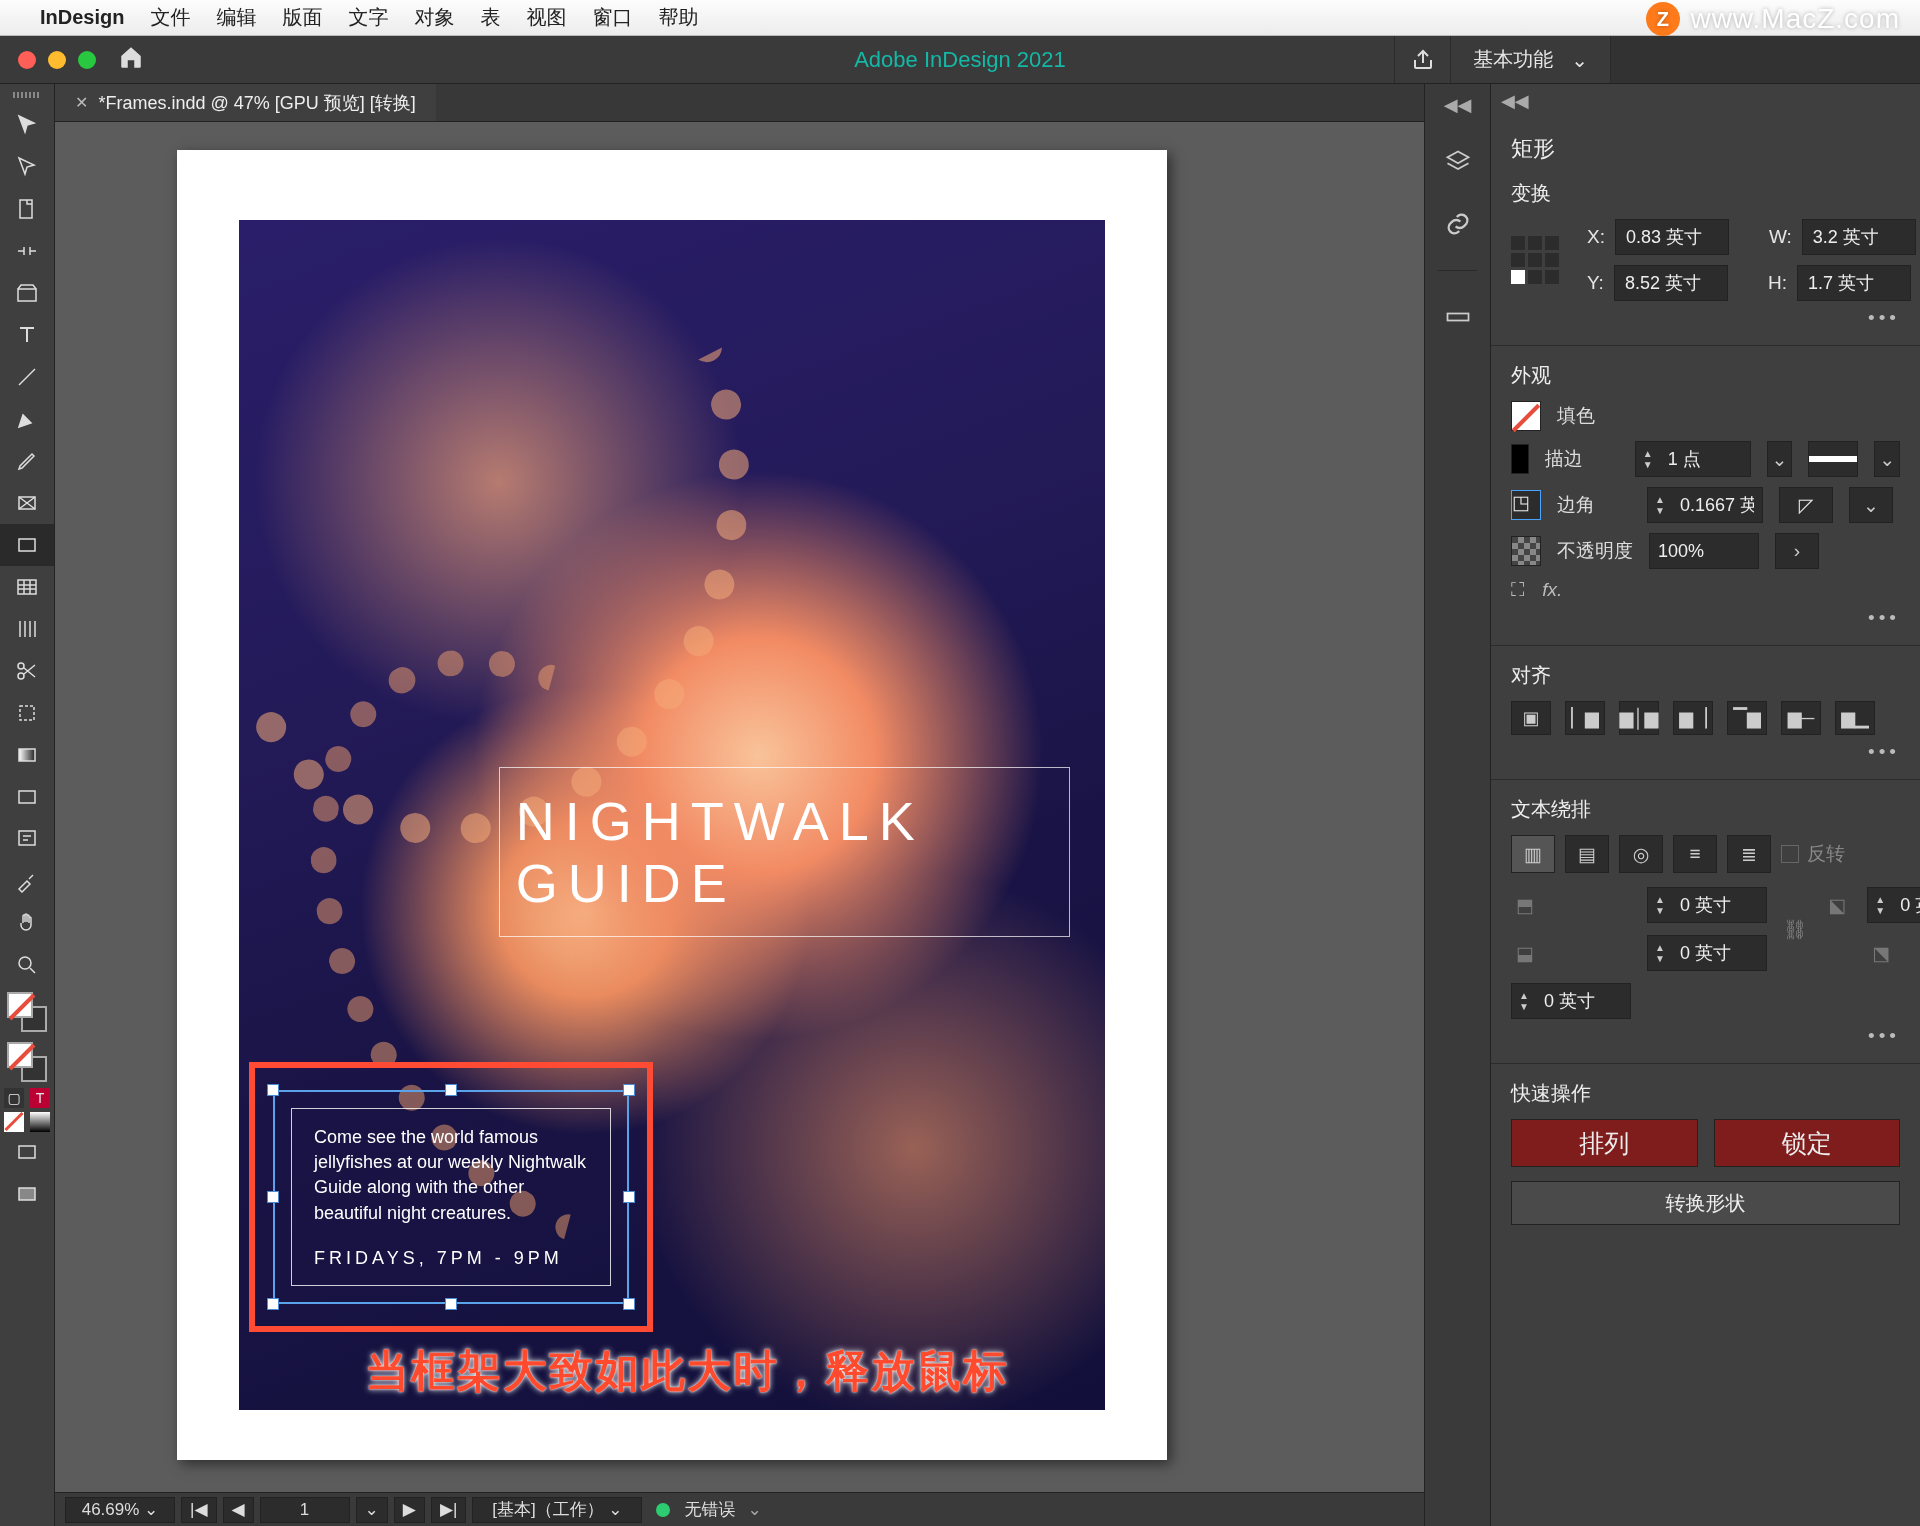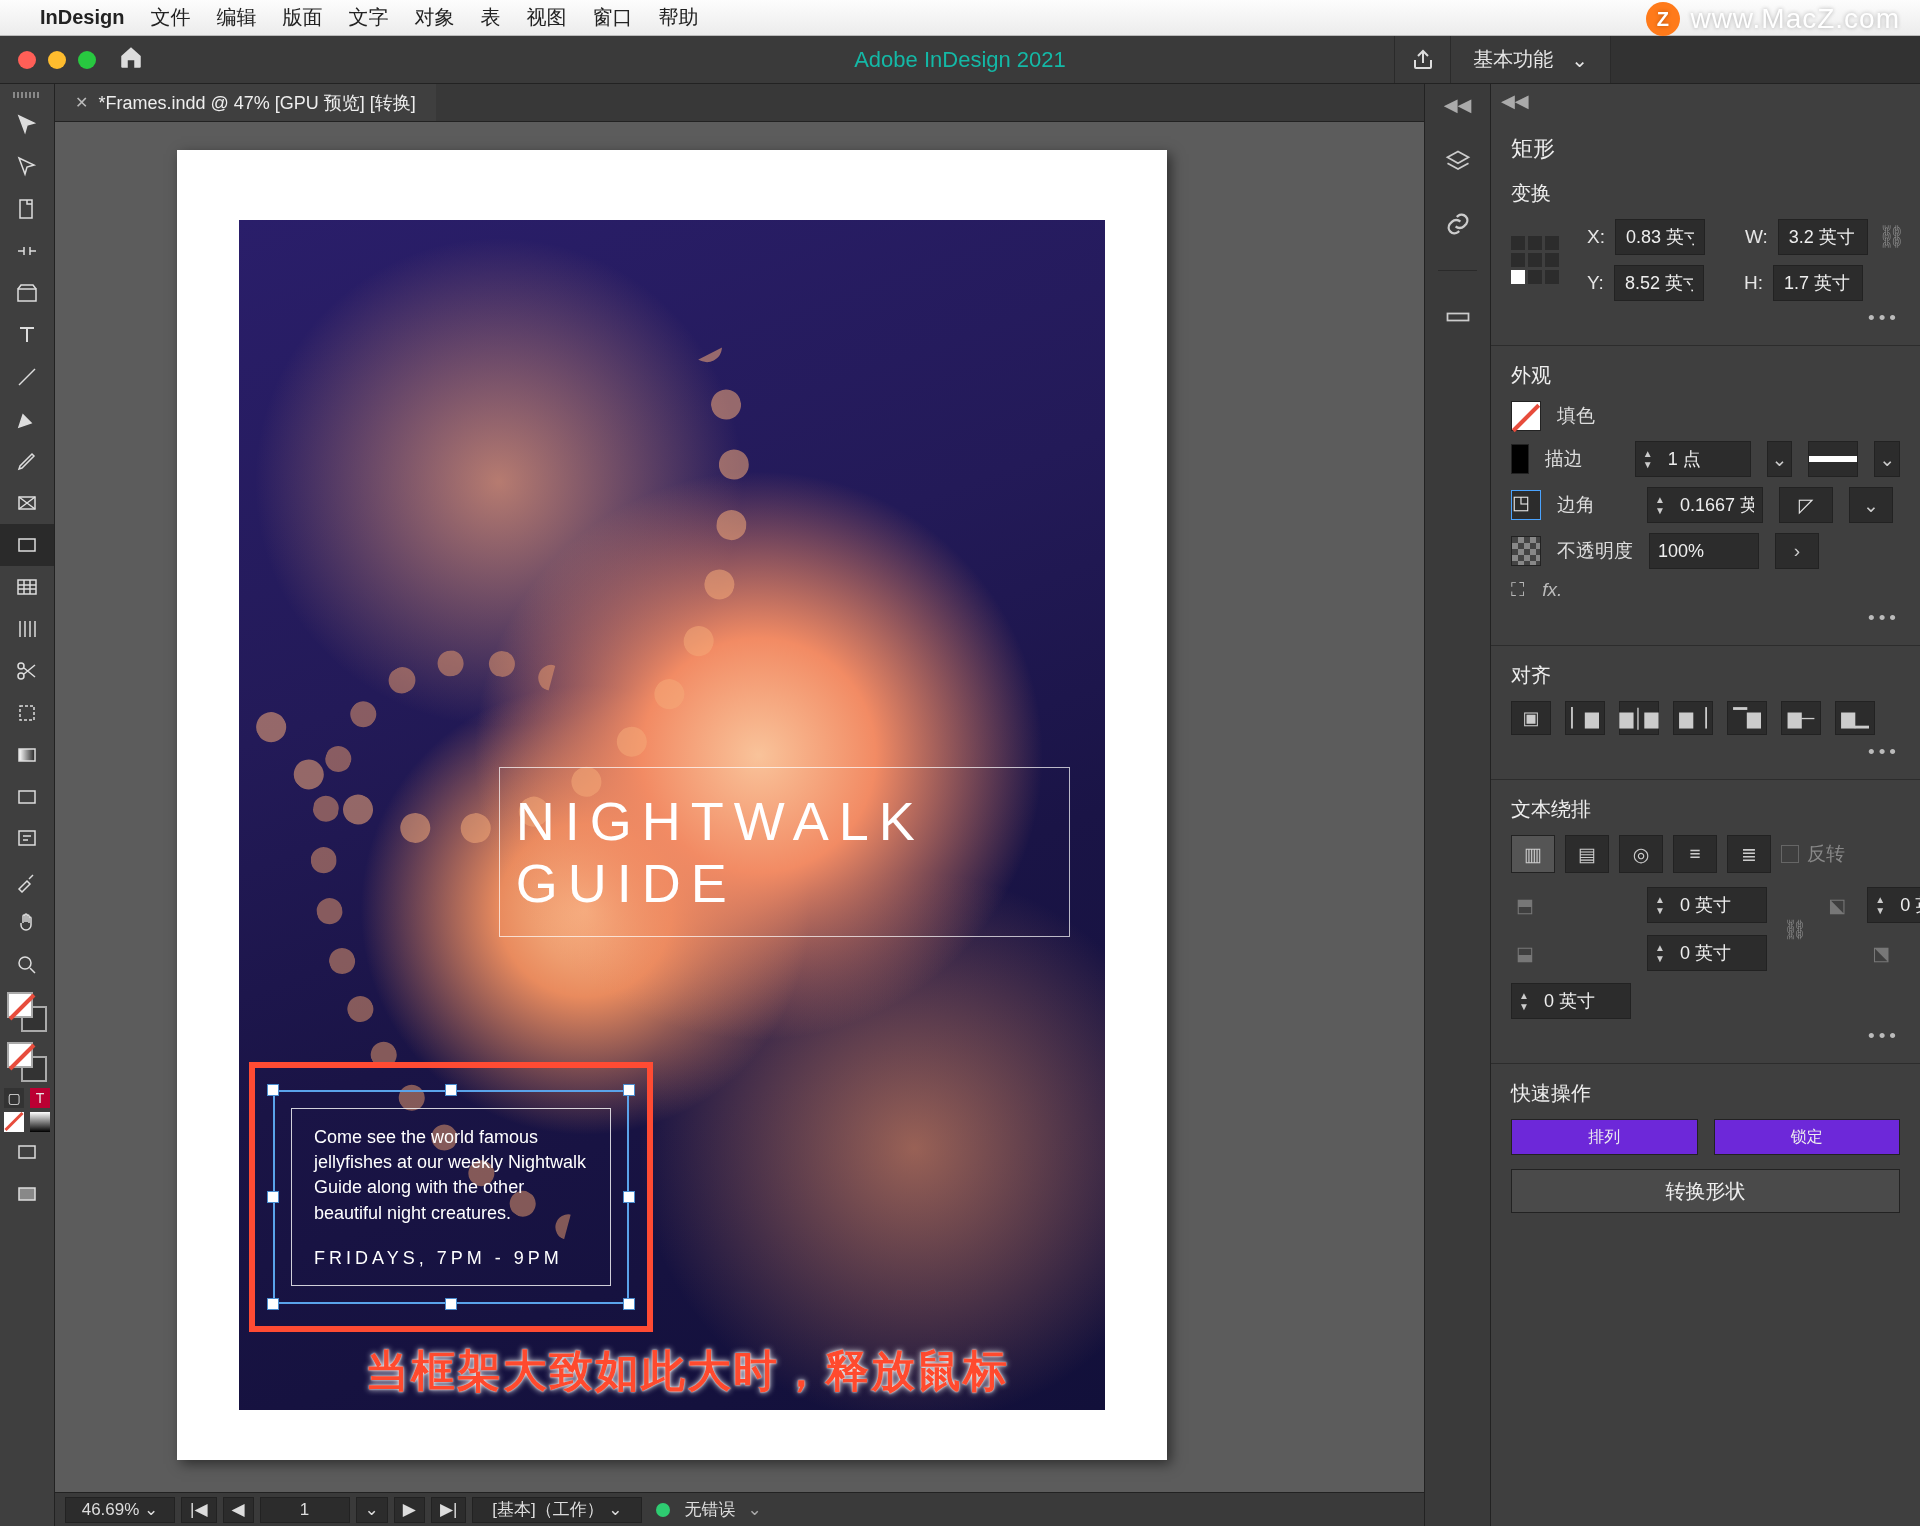--- a/index.html
+++ b/index.html
@@ -102,21 +102,21 @@
   .ptab{flex:0 0 auto; padding:0 26px; display:flex; align-items:center; color:#ccc;}
   .ptab.active{background:#4a4a4a; color:#fff;}
   .panel-body{flex:1; overflow:auto; padding:14px 20px 20px 20px;}
   .section-title{font-size:22px; color:#eee; margin:8px 0 16px;}
   .sec-label{font-size:20px; color:#eee; margin:14px 0 12px;}
   .divider{height:1px; background:#2c2c2c; margin:16px -20px;}
   
   .ref-grid{display:inline-grid; grid-template-columns:repeat(3,14px); grid-template-rows:repeat(3,14px); gap:3px; vertical-align:middle; margin-right:14px;}
   .ref-grid span{background:#2c2c2c;}
   .ref-grid span.on{background:#fff;}
-  .num-in{background:#2c2c2c; border:1px solid #222; color:#eee; height:36px; padding:0 10px; width:90px; font-size:18px;}
+  .num-in{background:#2c2c2c; border:1px solid #222; color:#eee; height:36px; padding:0 10px; width:114px; font-size:18px;}
   .link-ico{color:#888; font-size:22px; justify-self:center;}
   .more-dots{color:#bbb; text-align:right; margin-top:6px; letter-spacing:4px;}
   
   .appearance-row{display:flex; align-items:center; gap:16px; margin:10px 0;}
   .swatch-sq{width:30px; height:30px; border:1px solid #222; position:relative; background:#fff;}
   .swatch-sq.diag::after{content:"";position:absolute; left:-4px; top:50%; width:36px; border-top:4px solid #e74c3c; transform:rotate(-45deg);}
   .swatch-sq.black{background:#000;}
   .swatch-sq.corner{background:#2c2c2c;}
   .swatch-sq.checker{background:
     linear-gradient(45deg,#888 25%,transparent 25%,transparent 75%,#888 75%),
@@ -138,21 +138,21 @@
   .wrap-ico.active{background:#555;}
   .wrap-off{display:flex; align-items:center; gap:8px; color:#888; }
   .wrap-off .cb{width:18px; height:18px; border:1px solid #666;}
   
   .offset-grid{display:grid; grid-template-columns:auto 1fr auto auto 1fr; gap:12px 16px; align-items:center; margin-top:14px; color:#888;}
   .offset-grid .ic{width:28px; text-align:center;}
   .offset-grid .link{grid-row:span 2; color:#888;}
   .disabled{color:#777;}
   
   .quick-btns{display:flex; gap:16px; margin-top:12px;}
-  .quick-btns button{flex:1; height:36px; background:#6d28d9; border:1px solid #222; color:#eee; font-size:16px; cursor:pointer;}
+  .quick-btns button{flex:1; height:48px; background:#7f1d1d; border:1px solid #222; color:#eee; font-size:25px; cursor:pointer;}
   .quick-full{margin-top:14px;}
   .quick-full button{width:100%; height:44px; background:#4a4a4a; border:1px solid #222; color:#eee; font-size:20px; cursor:pointer;}
   
   
   .statusbar{height:var(--statusbar-h); background:#3a3a3a; border-top:1px solid #222; display:flex; align-items:center; font-size:17px; color:#ddd; gap:6px; padding:0 10px;}
   .statusbar .sb-btn{height:26px; min-width:30px; background:#2c2c2c; border:1px solid #222; display:flex; align-items:center; justify-content:center; padding:0 8px;}
   .statusbar .zoom{width:110px;}
   .statusbar .err-dot{width:14px; height:14px; border-radius:50%; background:#2ecc71; margin:0 8px;}
 </style>
 </head>

